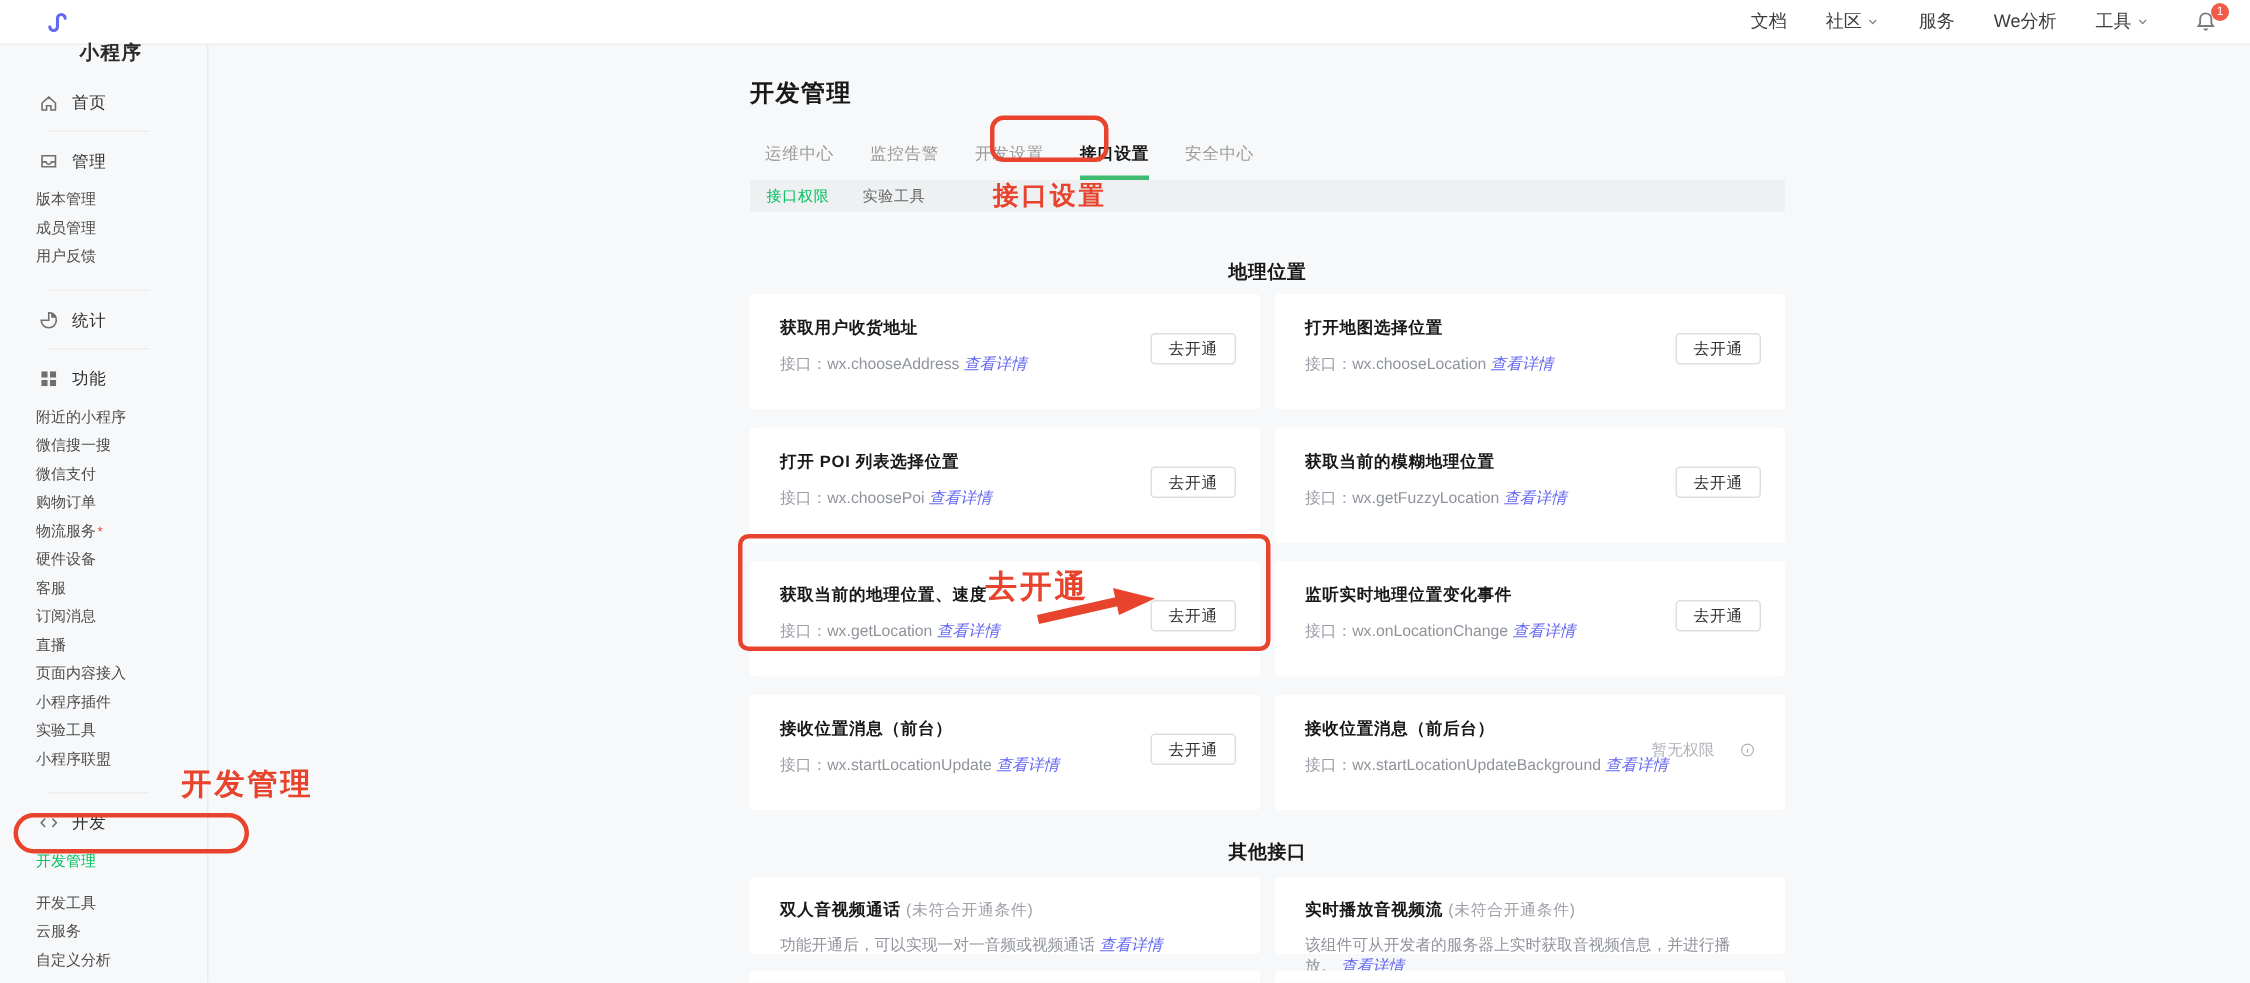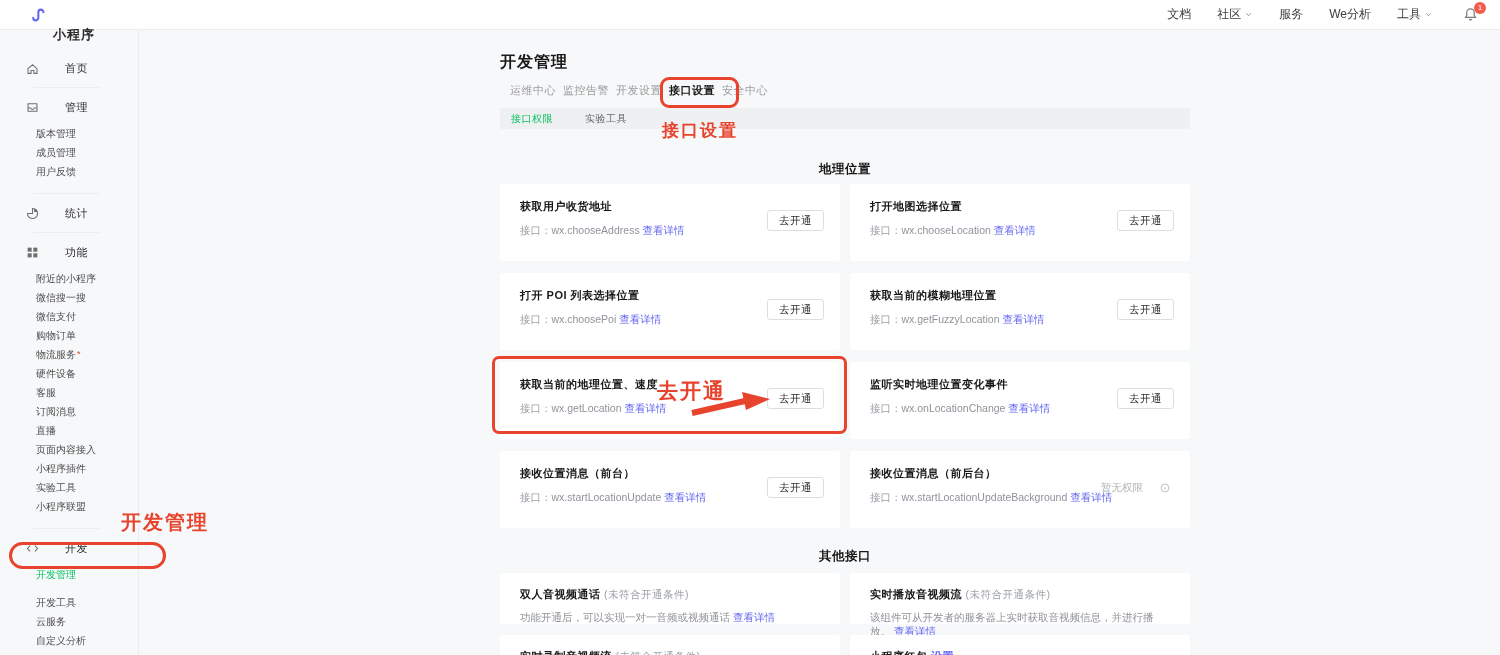--- a/index.html
+++ b/index.html
@@ -14,45 +14,45 @@
   .logo-text { font-size:13px; font-weight:bold; color:#2b2b2b; letter-spacing:1px;margin-top:40px; }
   .top-nav { display:flex; align-items:center; gap:26px; }
   .nav-item { font-size:12px; color:#3c3c3c; display:flex; align-items:center; gap:3px; cursor:pointer; }
   .bell-wrap { position:relative; cursor:pointer; margin-left:4px; }
   .badge { position:absolute; top:-5px; right:-8px; min-width:12px; height:12px; border-radius:7px;
            background:#f25b48; color:#fff; font-size:8px; line-height:12px; text-align:center; padding:0 3px; }
 
   
   .sidebar { position:absolute; left:0; top:30px; width:139px; height:625px;
              border-right:1px solid #e9ebee; padding-top:31px; }
-  .sec-row { display:flex; align-items:center; gap:26px; padding-left:26px; height:14px; cursor:pointer; }
+  .sec-row { display:flex; align-items:center; gap:9px; padding-left:26px; height:14px; cursor:pointer; }
   .sec-row .sec-label { font-size:11px; color:#2e2e2e; letter-spacing:.5px; }
   .side-div { border-top:1px solid #ededed; width:67px; margin:12px 0 12px 33px; }
   .sub-list { margin-top:10px; }
-  .sub-item { padding-left:36px; line-height:19px; font-size:10px; color:#4d4d4d; cursor:pointer; white-space:nowrap; }
+  .sub-item { padding-left:24px; line-height:19px; font-size:10px; color:#4d4d4d; cursor:pointer; white-space:nowrap; }
   .sub-item.active { color:#07c160; margin-bottom:9px; }
   .sup-mark { color:#e8432d; font-size:9px; vertical-align:top; margin-left:1px; }
 
   
   .content { position:absolute; left:500px; top:30px; width:690px; }
   .page-title { margin-top:22px; font-size:16px; font-weight:bold; color:#181818; letter-spacing:1px; }
-  .tabs { display:flex; gap:7px; margin-top:10px; padding-left:10px; }
+  .tabs { display:flex; gap:24px; margin-top:22px; padding-left:10px; }
   .tab { font-size:11px; color:#9a9a9a; padding-bottom:7px; cursor:pointer; letter-spacing:.5px; }
   .tab.active { color:#181818; font-weight:bold; border-bottom:3px solid #3fbb72; }
-  .subtab-bar { width:690px; height:21px; background:#eef0f2; display:flex; align-items:center; gap:32px; padding-left:11px; }
+  .subtab-bar { width:690px; height:21px; background:#eef0f2; display:flex; align-items:center; gap:22px; padding-left:11px; }
   .subtab { font-size:10px; color:#666; cursor:pointer; letter-spacing:.5px; }
   .subtab.active { color:#07c160; }
 
   .section-title { margin-top:32px; font-size:12.5px; font-weight:bold; color:#181818; letter-spacing:.5px;text-align:center; }
   .card-grid { display:grid; grid-template-columns:340px 340px; column-gap:10px; row-gap:12px; margin-top:6px; }
   .card { position:relative; background:#fff; border-radius:3px; height:77px; padding:15px 16px 0 20px; }
   .card-title { font-size:11px; font-weight:600; color:#181818; letter-spacing:.5px; }
   .api-line { margin-top:10px; font-size:10.5px; color:#9a9ea6; }
   .api-code { color:#8f939a; }
-  .link { color:#6467f0; cursor:pointer; }
+  .link { color:#6467f0; cursor:pointer;font-style:italic; }
   .activate-btn { position:absolute; right:16px; top:26px; height:21px; padding:0 11px; background:#fff;
                   border:1px solid #dcdfe2; border-radius:3px; font-size:10.5px; color:#2f2f2f;
                   display:flex; align-items:center; cursor:pointer; letter-spacing:.5px; }
   .no-perm { position:absolute; right:20px; top:30px; font-size:10.5px; color:#b0b3b8;
              display:flex; align-items:center; gap:17px; }
 
   .other-grid { display:grid; grid-template-columns:340px 340px; column-gap:10px; row-gap:11px; margin-top:8px; }
   .other-card { background:#fff; border-radius:3px; height:51px; padding:14px 16px 0 20px; }
   .other-note { font-size:10.5px; color:#9da1a8; font-weight:normal; }
   .other-desc { margin-top:9px; font-size:10.5px; color:#8f939a; }

